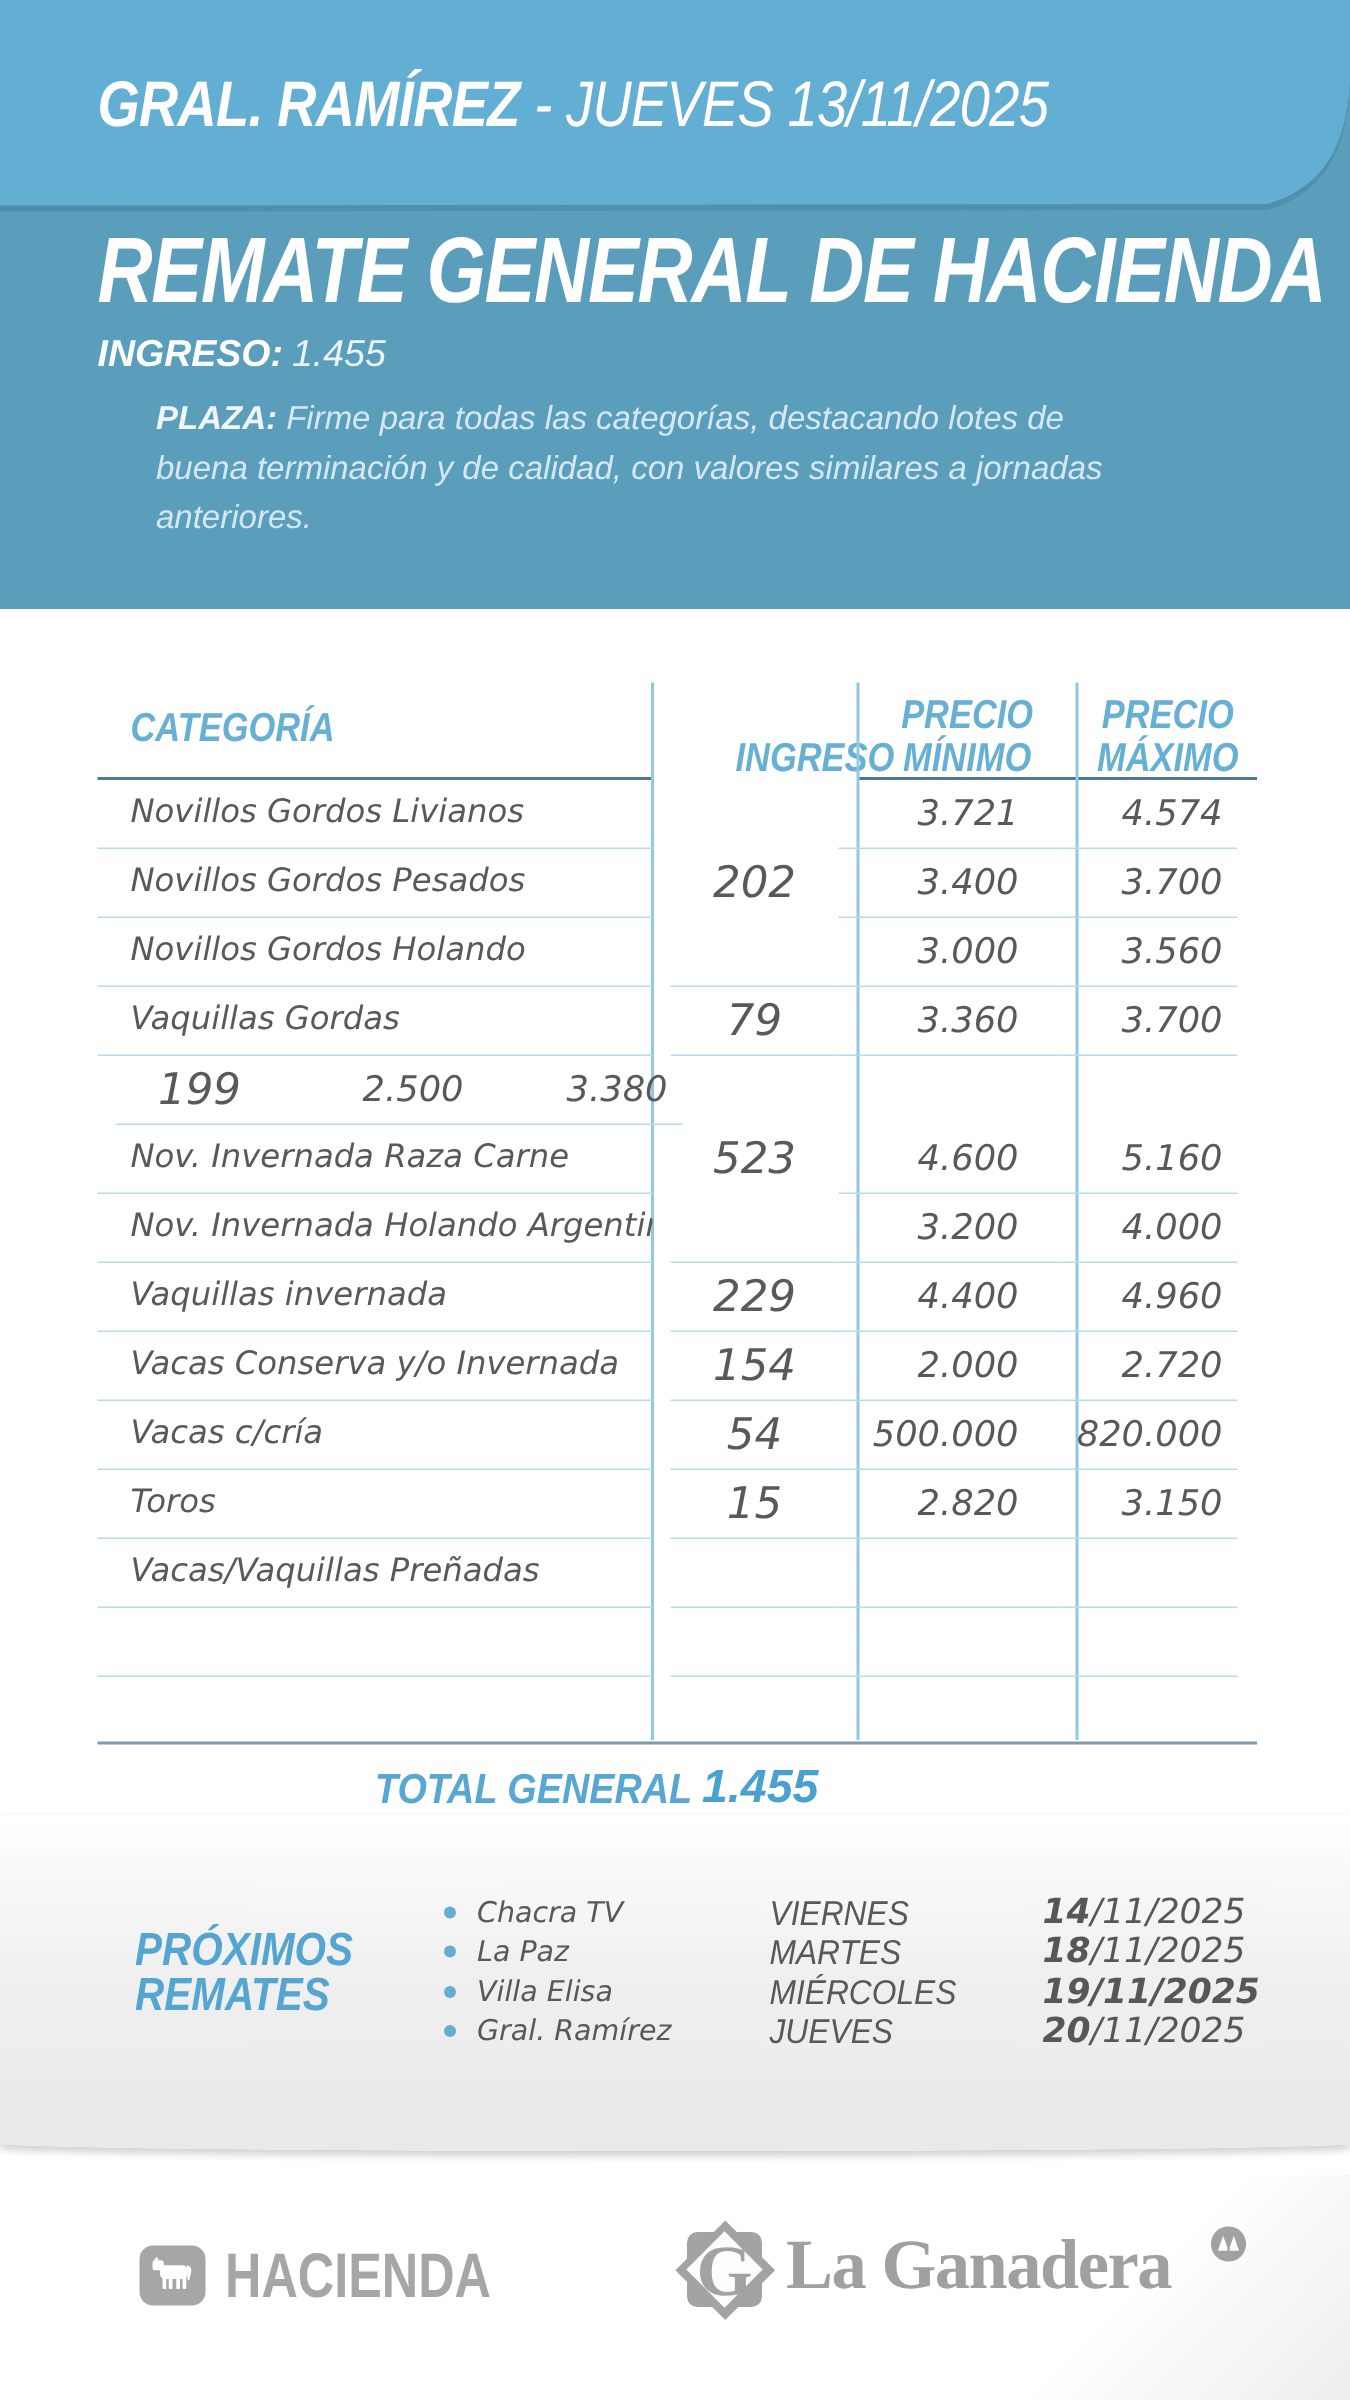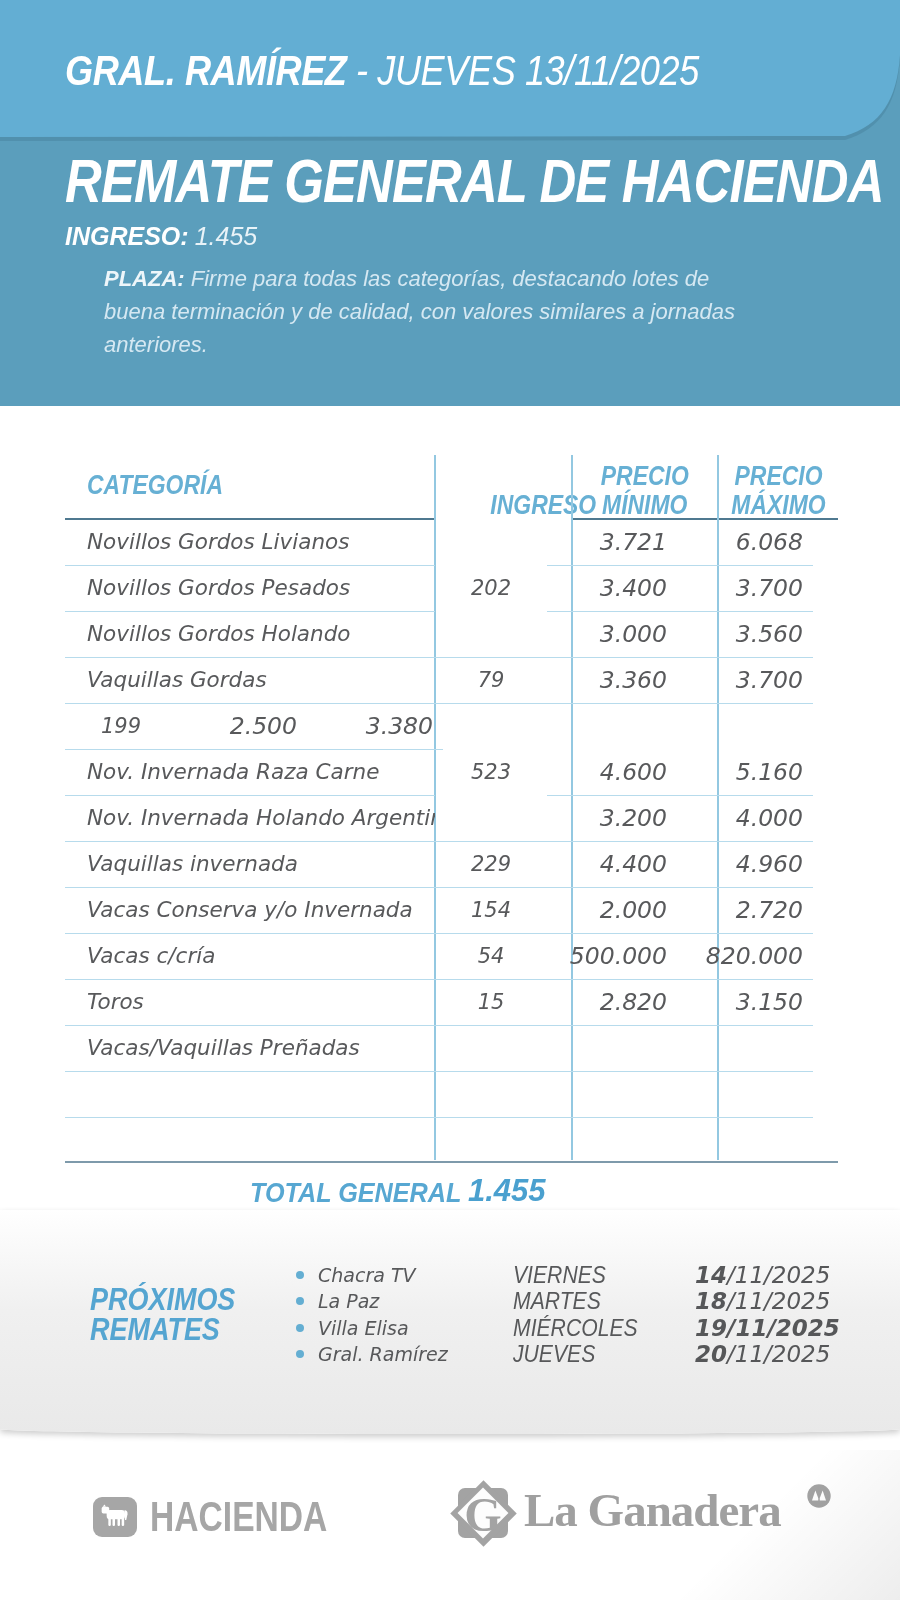--- a/index.html
+++ b/index.html
@@ -35,21 +35,21 @@
   .th-ing{left:370px;width:137px;text-align:center;margin-left:40px;}
   .th-min{left:507px;width:146px;text-align:center;}
   .th-max{left:653px;width:120px;text-align:center;}
   .vline{position:absolute;top:15px;height:705px;width:2px;background:#93c8e1;}
   .hl-dark{position:absolute;top:78px;height:2px;background:#4f7990;}
   .rows{position:absolute;left:0;top:80px;width:773px;}
   .tr{display:flex;width:773px;height:46px;}
   .td{box-sizing:border-box;height:46px;line-height:44px;border-bottom:1.5px solid #b7dbec;
       font-style:italic;color:#58595b;overflow:hidden;white-space:nowrap;}
   .td.cat{width:370px;padding-left:22px;font-size:21.5px;}
-  .td.ing{width:112px;text-align:center;font-size:21px;}
+  .td.ing{width:112px;text-align:center;font-size:29px;margin-left:12px;}
   .td.min{width:146px;text-align:right;padding-right:26px;font-size:23.5px;}
   .td.max{width:120px;text-align:right;padding-right:10px;font-size:23.5px;}
   .nb{border-bottom:none !important;}
   .tbl-bottom{position:absolute;left:0;top:721px;width:773px;height:2px;background:#7e9aab;}
 
   .total-label{position:absolute;left:250px;top:1177px;color:#57a7d2;white-space:nowrap;
                font-family:"Liberation Sans",sans-serif;font-style:italic;font-weight:bold;font-size:28px;
                transform:scaleX(.9);transform-origin:left top;}
   .total-value{position:absolute;left:468px;top:1173px;color:#4aa0cf;
                font-family:"Liberation Sans",sans-serif;font-style:italic;font-weight:bold;font-size:31px;}
@@ -130,21 +130,21 @@
 
     <div class="vline" style="left:369px;"></div>
     <div class="vline" style="left:506px;"></div>
     <div class="vline" style="left:652px;"></div>
 
     <div class="rows">
       <div class="tr">
         <div class="td cat">Novillos Gordos Livianos</div>
         <div class="td ing nb"></div>
         <div class="td min">3.721</div>
-        <div class="td max">6.068</div>
+        <div class="td max">4.574</div>
       </div>
       <div class="tr">
         <div class="td cat">Novillos Gordos Pesados</div>
         <div class="td ing nb">202</div>
         <div class="td min">3.400</div>
         <div class="td max">3.700</div>
       </div>
       <div class="tr">
         <div class="td cat">Novillos Gordos Holando</div>
         <div class="td ing"></div>

